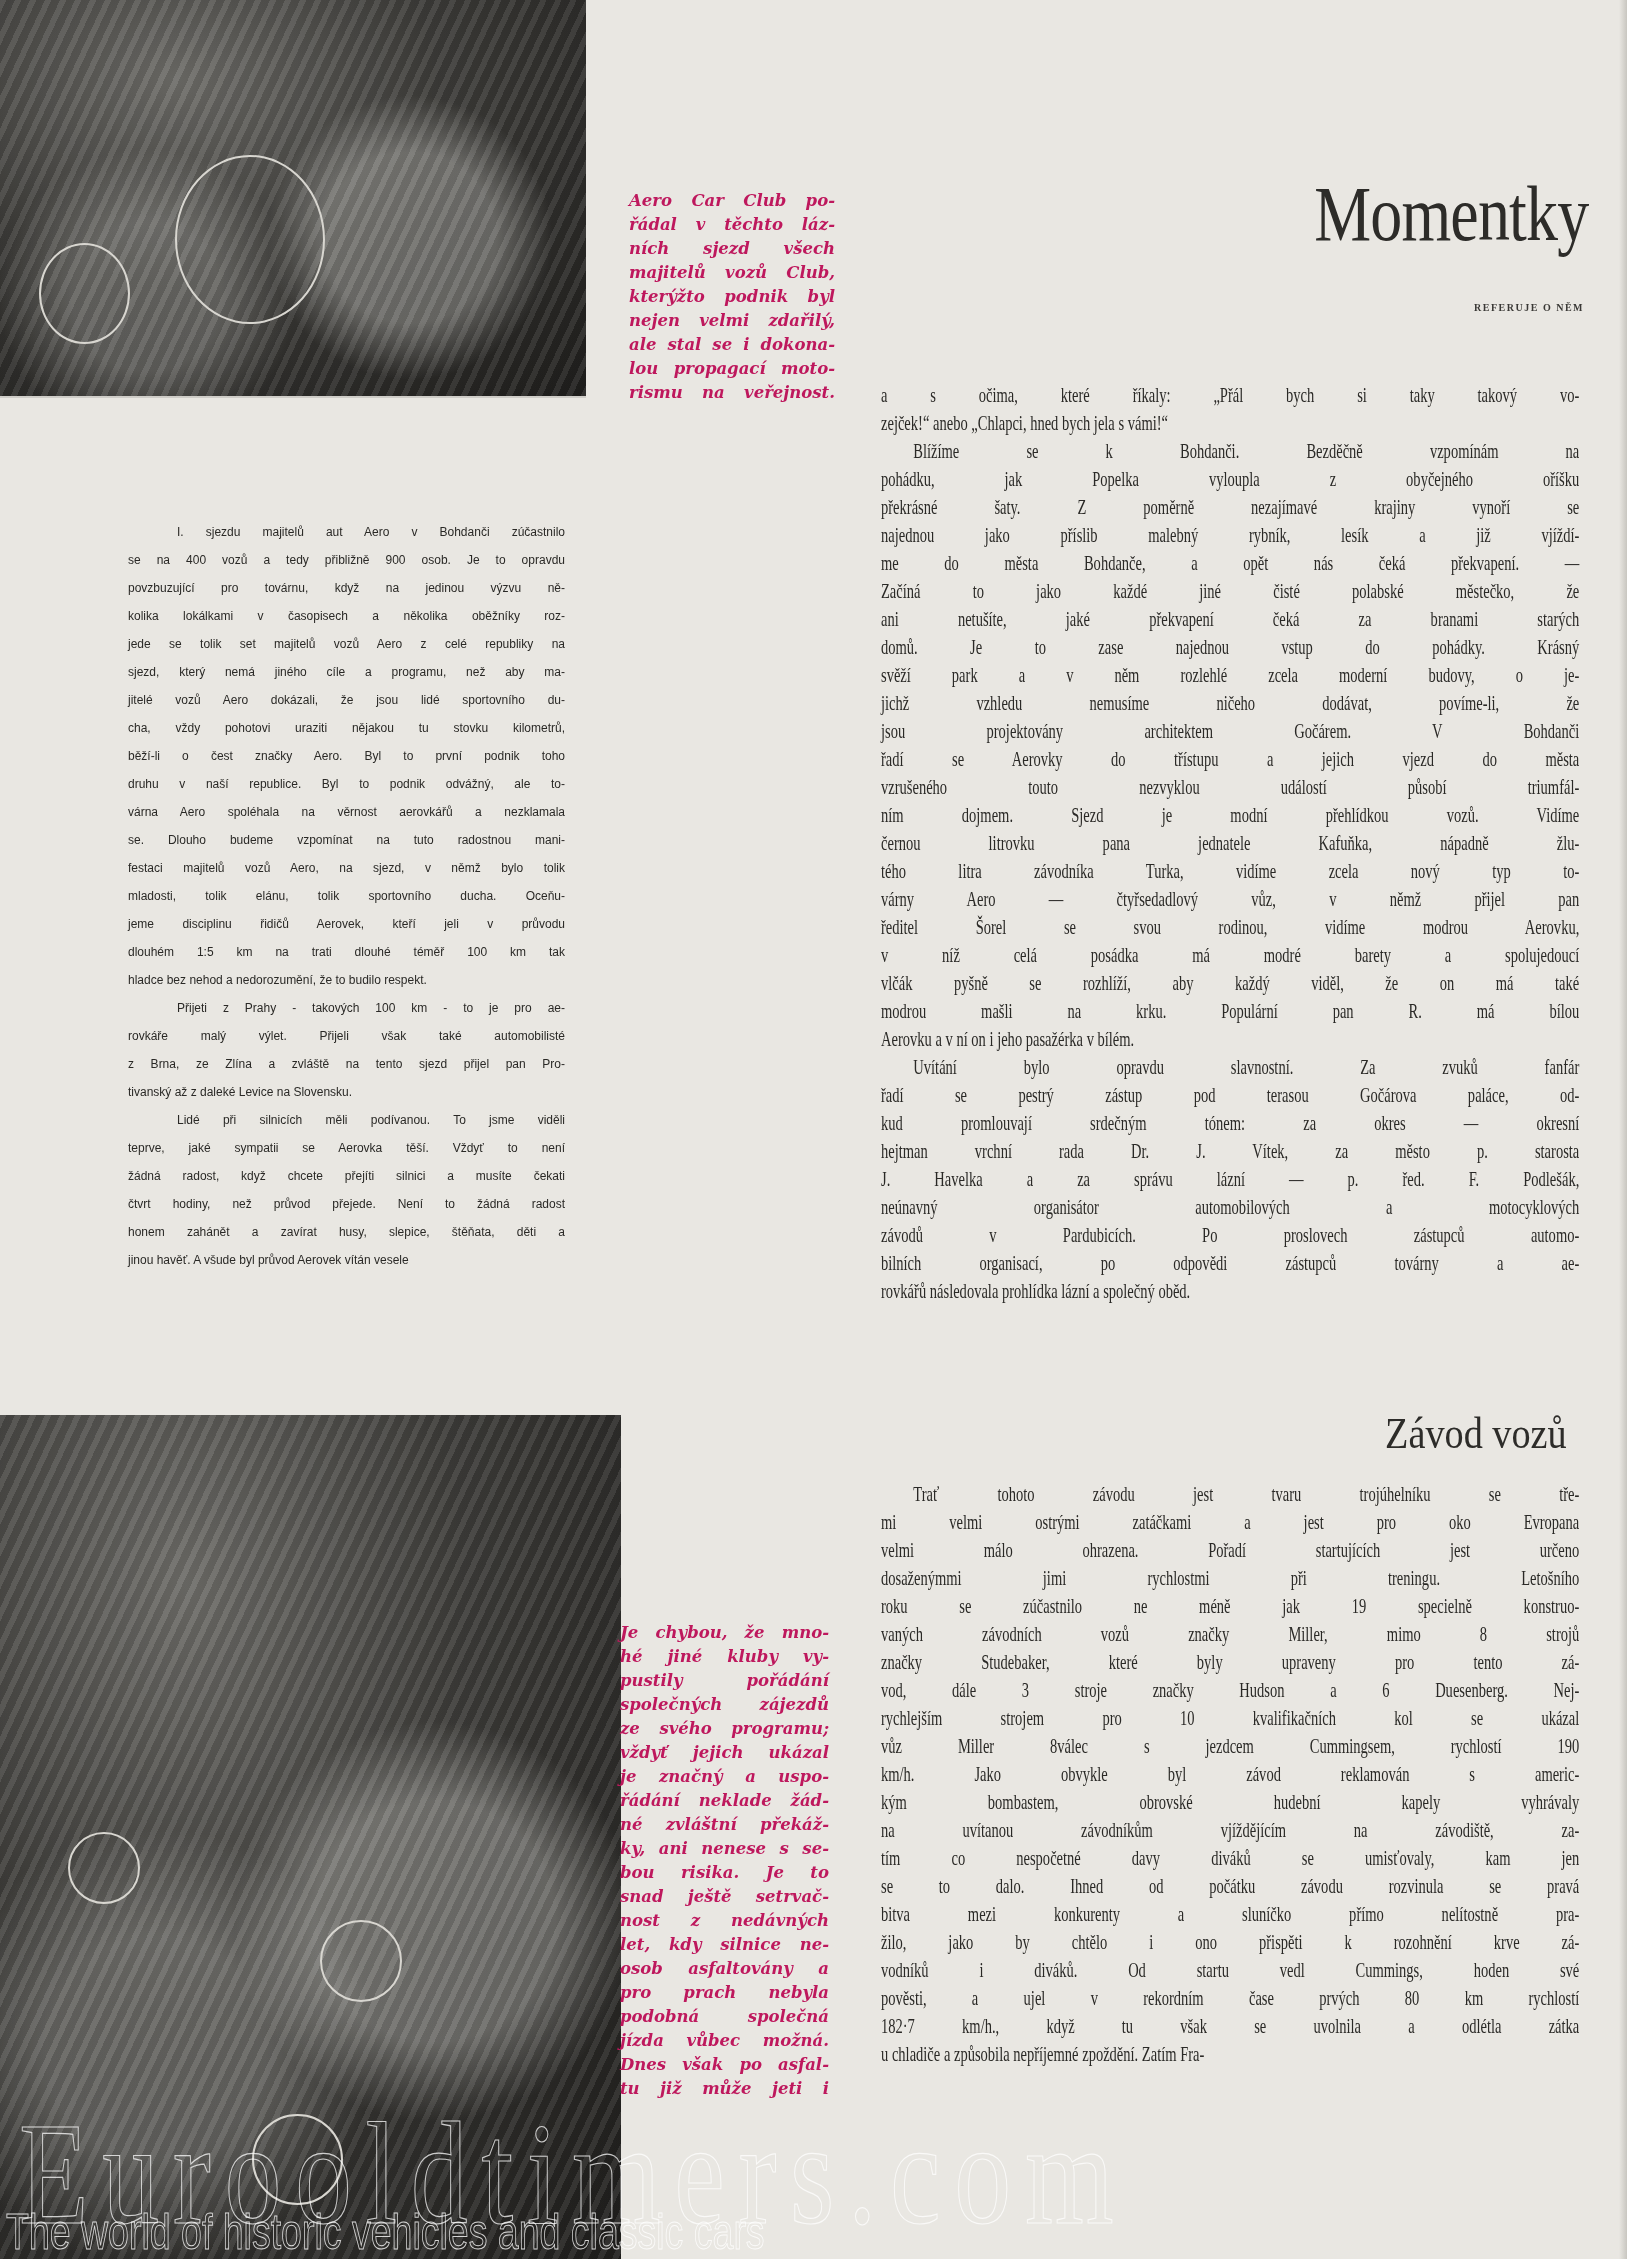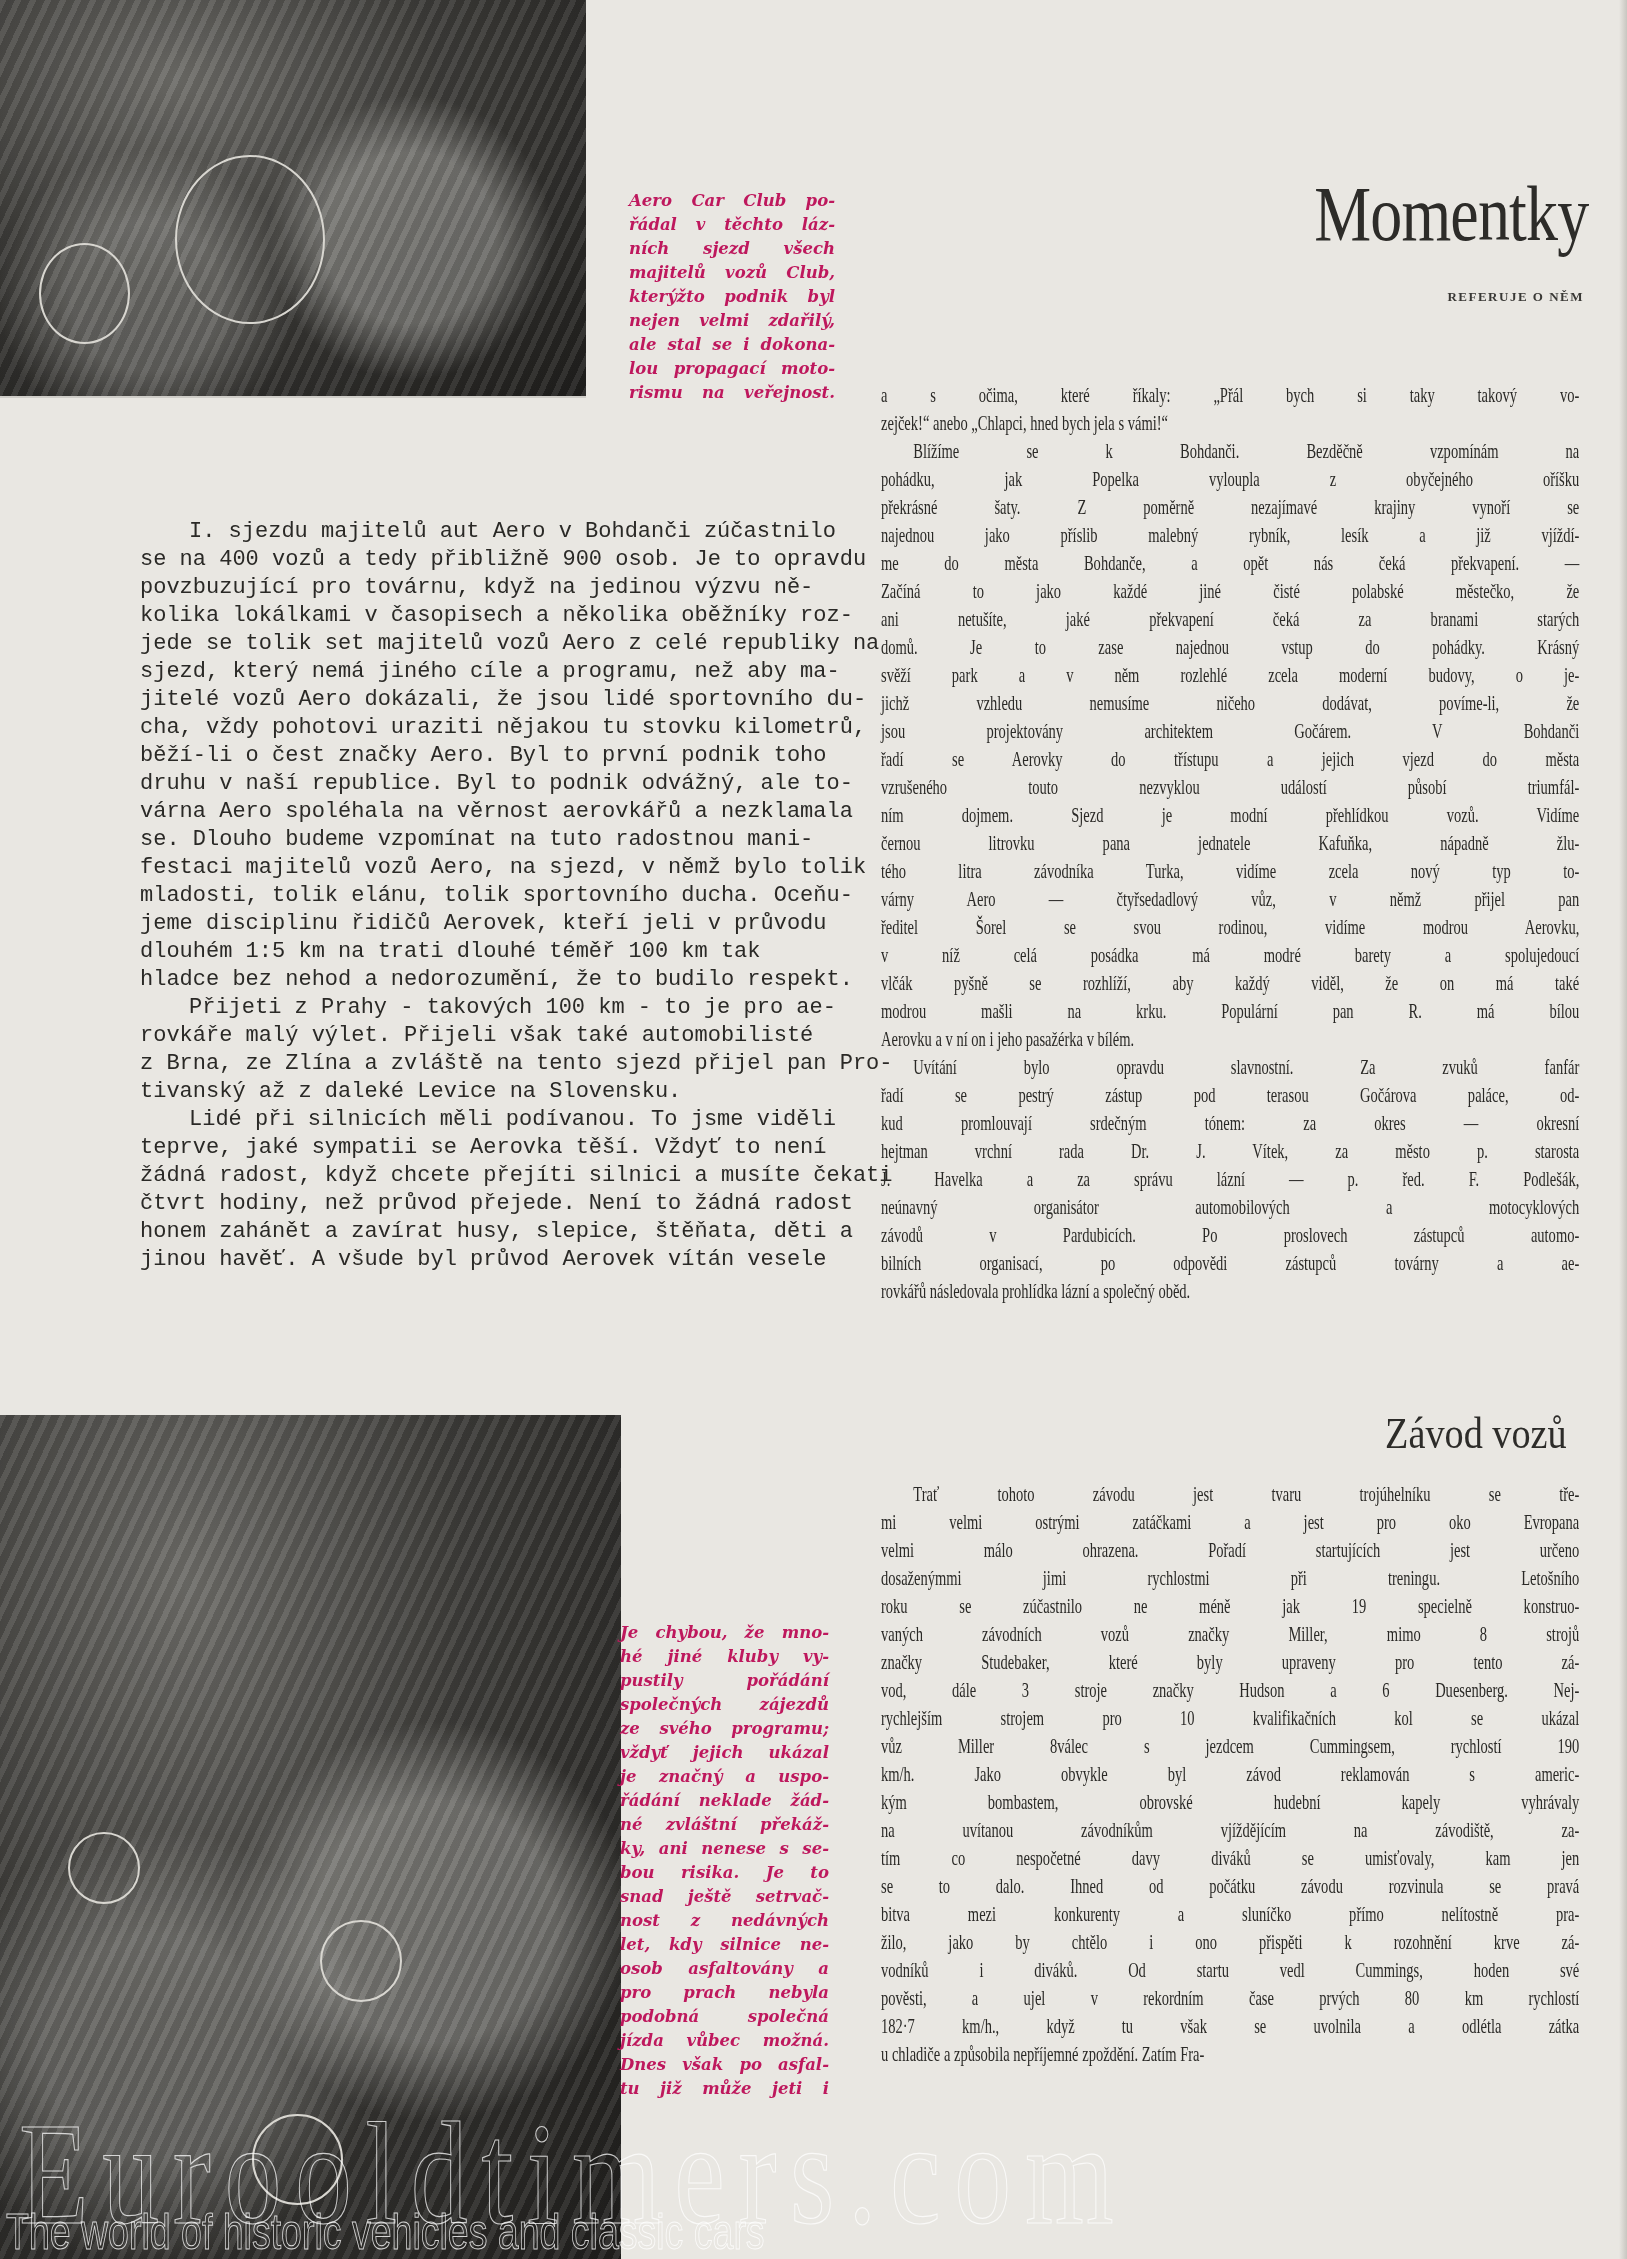--- a/index.html
+++ b/index.html
@@ -39,42 +39,42 @@
   #caption-top { left: 629px; top: 189px; width: 206px; }
   #caption-bottom { left: 620px; top: 1621px; width: 209px; }
 
   #title {
     position: absolute; right: 39px; top: 175px;
     font-family: "Liberation Serif", serif;
     font-size: 78px; line-height: 78px; color: #2d2c29; letter-spacing: -1px;
     transform: scaleX(0.82); transform-origin: right center;
   }
   #byline {
-    position: absolute; right: 43px; top: 289px;
+    position: absolute; right: 43px; top: 302px;
     font-family: "Liberation Serif", serif; font-weight: bold;
-    font-size: 13px; letter-spacing: 1.5px; color: #3a3936;
+    font-size: 10px; letter-spacing: 1.5px; color: #3a3936;
   }
   #subtitle {
     position: absolute; right: 60px; top: 1407px;
     font-family: "Liberation Serif", serif;
     font-size: 45px; color: #2d2c29;
     transform: scaleX(0.85); transform-origin: right center;
   }
 
   .col {
     position: absolute;
     font-size: 19.7px; line-height: 28px; color: #2a2926;
   }
   .col .ln { display: block; white-space: nowrap; text-align: justify; text-align-last: justify; }
   .col .ln.last { text-align-last: left; }
   .col .ln.indent { padding-left: 49px; }
   #col-left {
-    left: 140px; top: 518px; width: 437px;
-    font-family: Liberation Mono, monospace;
-    font-size: 22px;
+    left: 128px; top: 518px; width: 437px;
+    font-family: Liberation Sans, sans-serif;
+    font-size: 12px;
   }
   #col-right {
     left: 881px; top: 381px; width: 699px;
     font-family: "Liberation Serif", serif;
     font-size: 22px; line-height: 28px;
     transform: scaleX(0.66); transform-origin: left top;
     width: 1058px;
   }
   #col-race {
     left: 881px; top: 1480px; width: 1058px;

